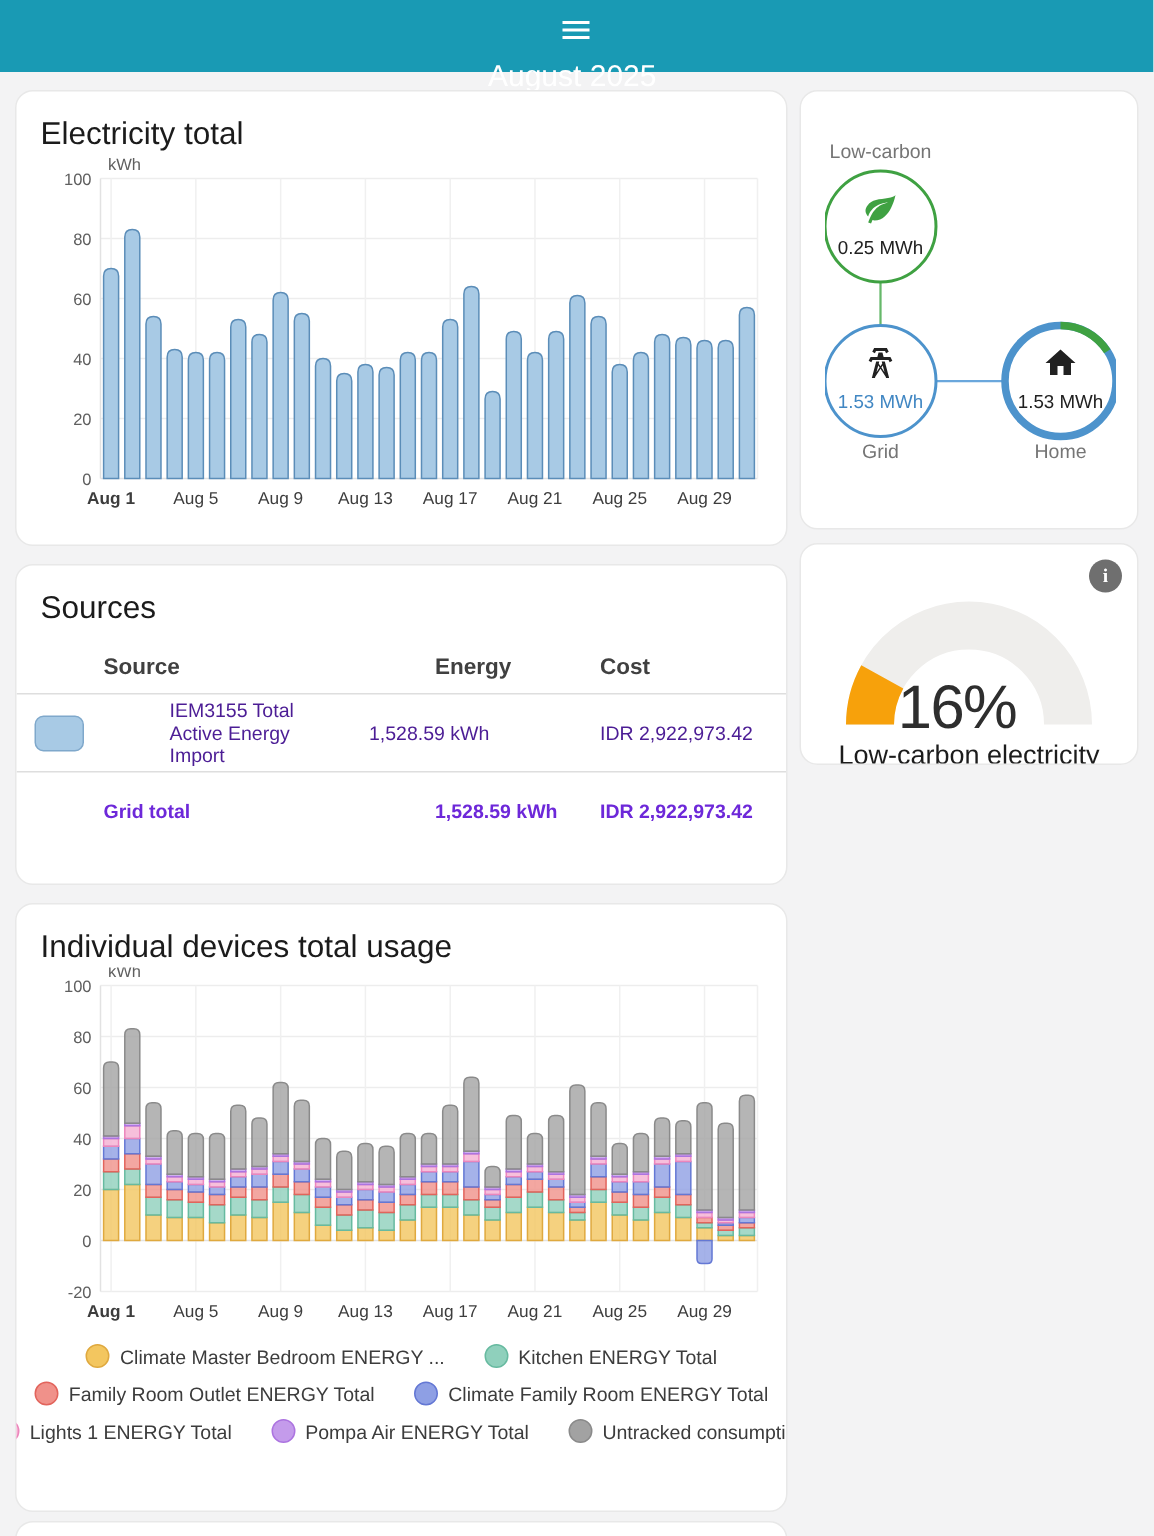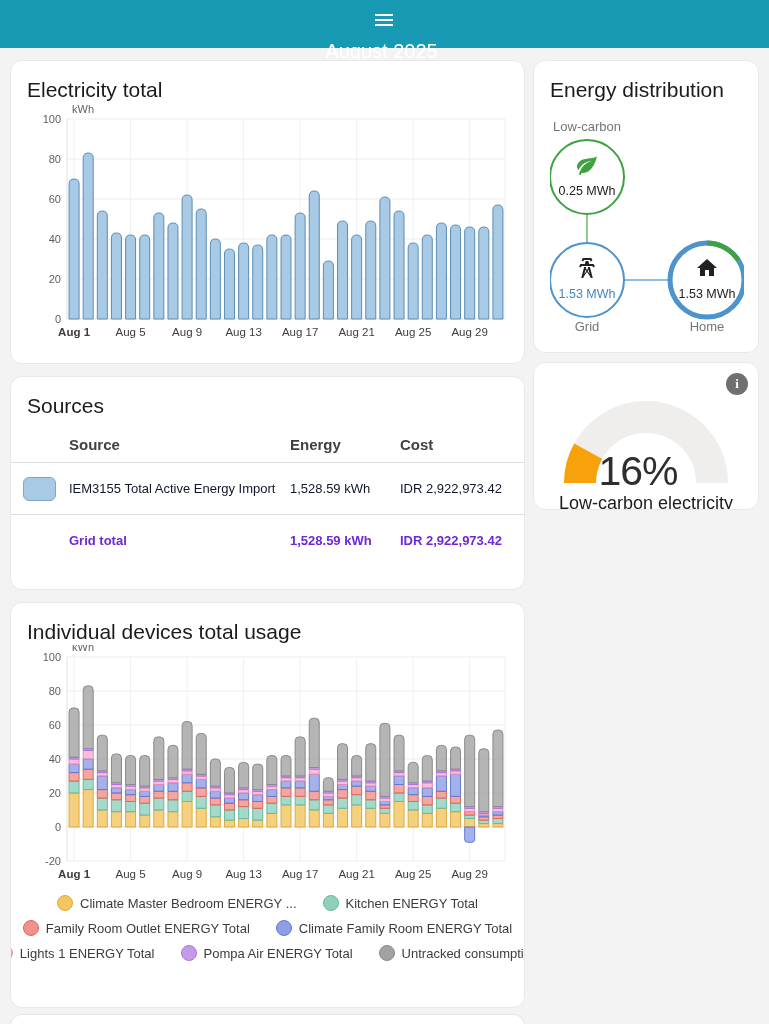--- a/index.html
+++ b/index.html
@@ -36,21 +36,21 @@
   .card-gauge       { height:148px; position:relative; padding:12px; }
 
   svg text { font-family:"Liberation Sans", sans-serif; }
 
   
   .src-table { margin-top:8px; }
   .src-grid { display:grid; grid-template-columns:46px 1fr 110px 124px;
     align-items:center; padding-left:12px; margin:0 -16px; }
   .src-head { height:36px; border-bottom:1px solid #dedede;
     font-size:15px; font-weight:700; color:#404040; }
-  .src-row  { height:52px; border-bottom:1px solid #dedede; font-size:13px; color:#0f172a; }
+  .src-row  { height:52px; border-bottom:1px solid #dedede; font-size:13px; color:#4c1d95;gap:44px; }
   .src-total{ height:50px; font-size:13px; font-weight:700; color:#6d28d9; }
   .swatch { width:33px; height:24px; border-radius:6px; background:#a8cae5;
     border:1px solid #7fa8cb; }
 
   
   .legend { margin-top:6px; }
   .legend-row { display:flex; justify-content:center; gap:26px; margin-bottom:9px; }
   .legend-item { display:flex; align-items:center; gap:7px; font-size:13px;
     color:#3c3c3c; cursor:pointer; white-space:nowrap; }
   .legend-dot { width:16px; height:16px; border-radius:50%; flex:0 0 auto; }
@@ -489,21 +489,20 @@
           </div>
         </div>
     </section>
 
     <section class="card card-partial"></section>
   </div>
 
   <div class="col-right">
 
     <section class="card card-distribution">
-      <h2 class="card-title">Energy distribution</h2>
       <svg class="dist-svg" width="194" height="234" viewBox="0 0 194 234">
         <text x="37" y="26" text-anchor="middle" font-size="13" fill="#757575">Low-carbon</text>
 
         <line x1="37" y1="109" x2="37" y2="138" stroke="#66b86a" stroke-width="1.5"></line>
         <line x1="74" y1="175" x2="121" y2="175" stroke="#6aa7dc" stroke-width="1.5"></line>
 
         <circle cx="37" cy="72" r="37" fill="#fff" stroke="#3fa142" stroke-width="2"></circle>
         <g transform="translate(25,48)">
           <path fill="#3fa142" d="M17,8C8,10 5.9,16.17 3.82,21.34L5.71,22L6.66,19.7C7.14,19.87 7.64,20 8,20C19,20 22,3 22,3C21,5 14,5.25 9,6.25C4,7.25 2,11.5 2,13.5C2,15.5 3.75,17.25 3.75,17.25C7,8 17,8 17,8Z"></path>
         </g>

